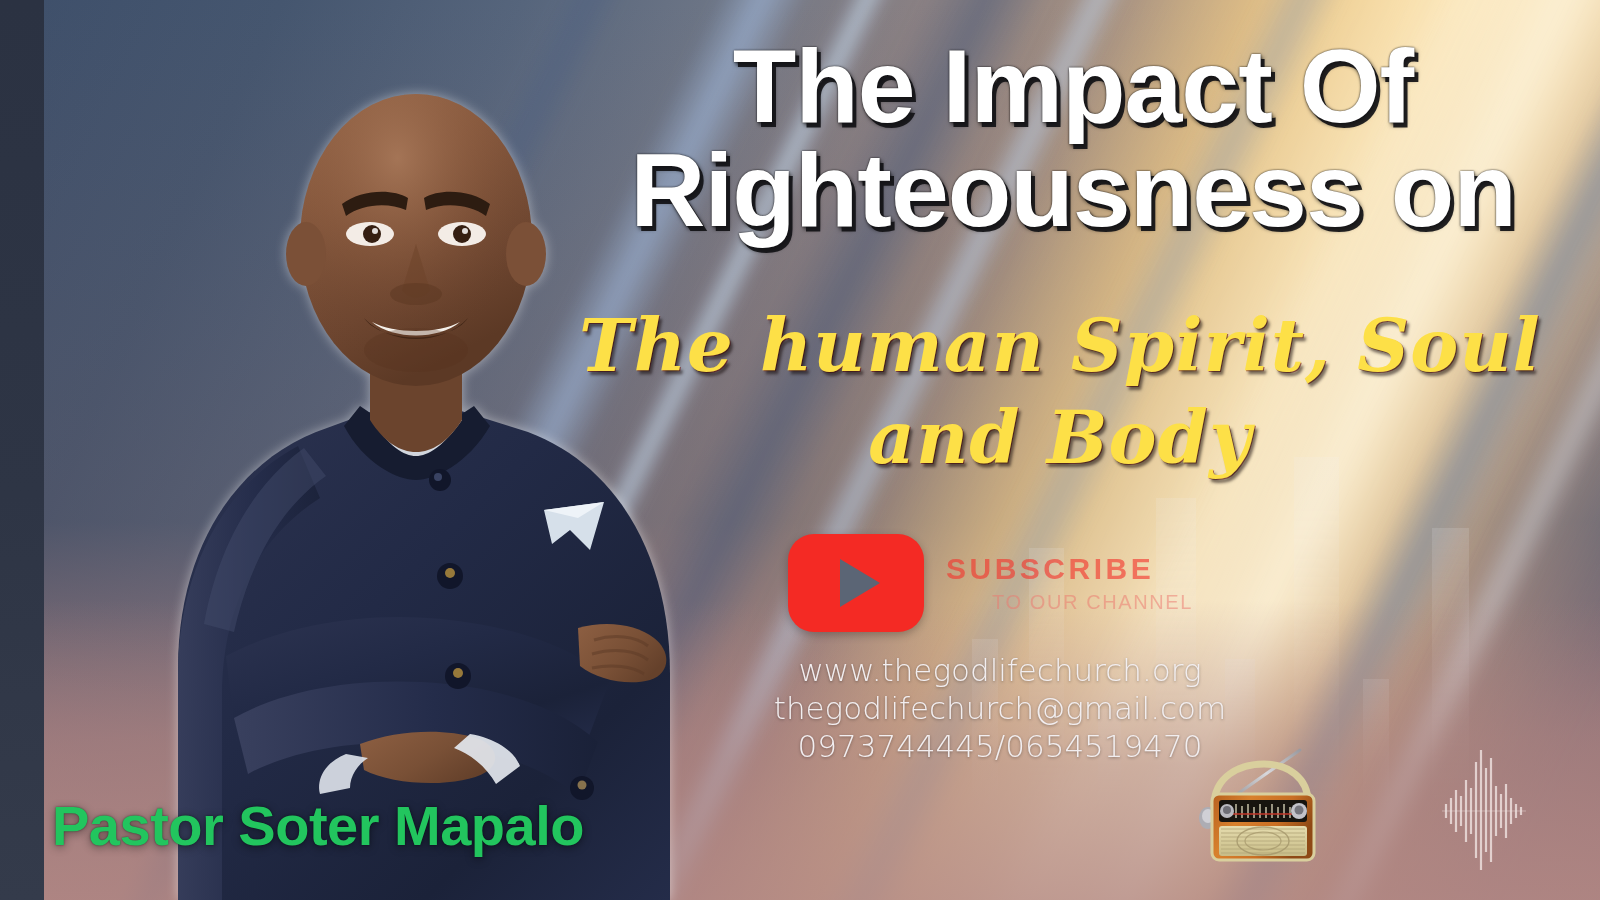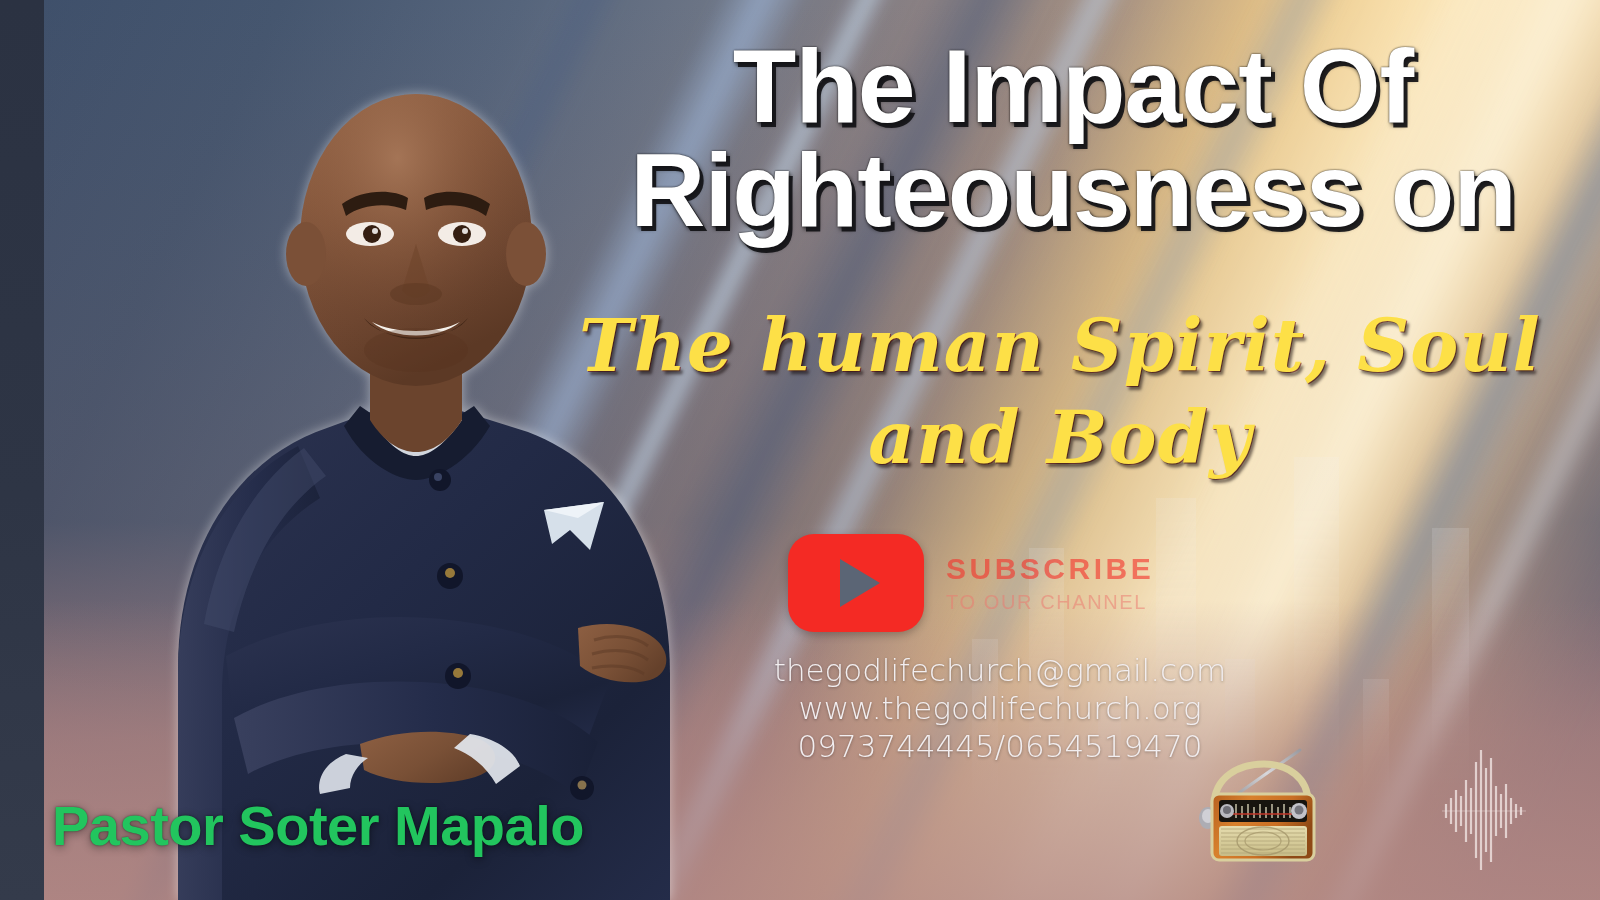--- a/index.html
+++ b/index.html
@@ -165,21 +165,21 @@
     border-left:40px solid #5b6575;
     margin-left:8px;
   }
   .sub-text{display:flex;flex-direction:column;line-height:1.0;}
   .sub-main{
     color:rgba(244,52,44,.62);
     font-size:30px;font-weight:700;letter-spacing:3.5px;
   }
   .sub-sm{
     color:rgba(235,120,112,.52);
-    font-size:20px;font-weight:400;letter-spacing:1.6px;margin-top:8px;
+    font-size:20px;font-weight:400;letter-spacing:1.6px;margin-top:8px;margin-left:46px;
   }
 
   
   .contact{
     position:absolute;left:700px;top:652px;width:600px;
     text-align:center;color:#f2eef0;
     font-family:"DejaVu Sans","Liberation Sans",sans-serif;
     font-weight:300;
     text-shadow:0 1px 3px rgba(0,0,0,.35);
   }
@@ -363,22 +363,22 @@
     <div class="yt-btn">
       <div class="yt-tri"></div>
     </div>
     <div class="sub-text">
       <span class="sub-main">SUBSCRIBE</span>
       <span class="sub-sm">TO OUR CHANNEL</span>
     </div>
   </div>
 
   <div class="contact">
+    <div>www.thegodlifechurch.org</div>
     <div>thegodlifechurch@gmail.com</div>
-    <div>www.thegodlifechurch.org</div>
     <div>0973744445/0654519470</div>
   </div>
 
   <div class="speaker">Pastor Soter Mapalo</div>
 
   <div class="radio-icon">
     <svg viewBox="0 0 136 130" width="136" height="130" xmlns="http://www.w3.org/2000/svg">
       <defs>
         <linearGradient id="rbody" x1="0" y1="0" x2="1" y2="0.4">
           <stop offset="0%" stop-color="#b65f1e"></stop>

